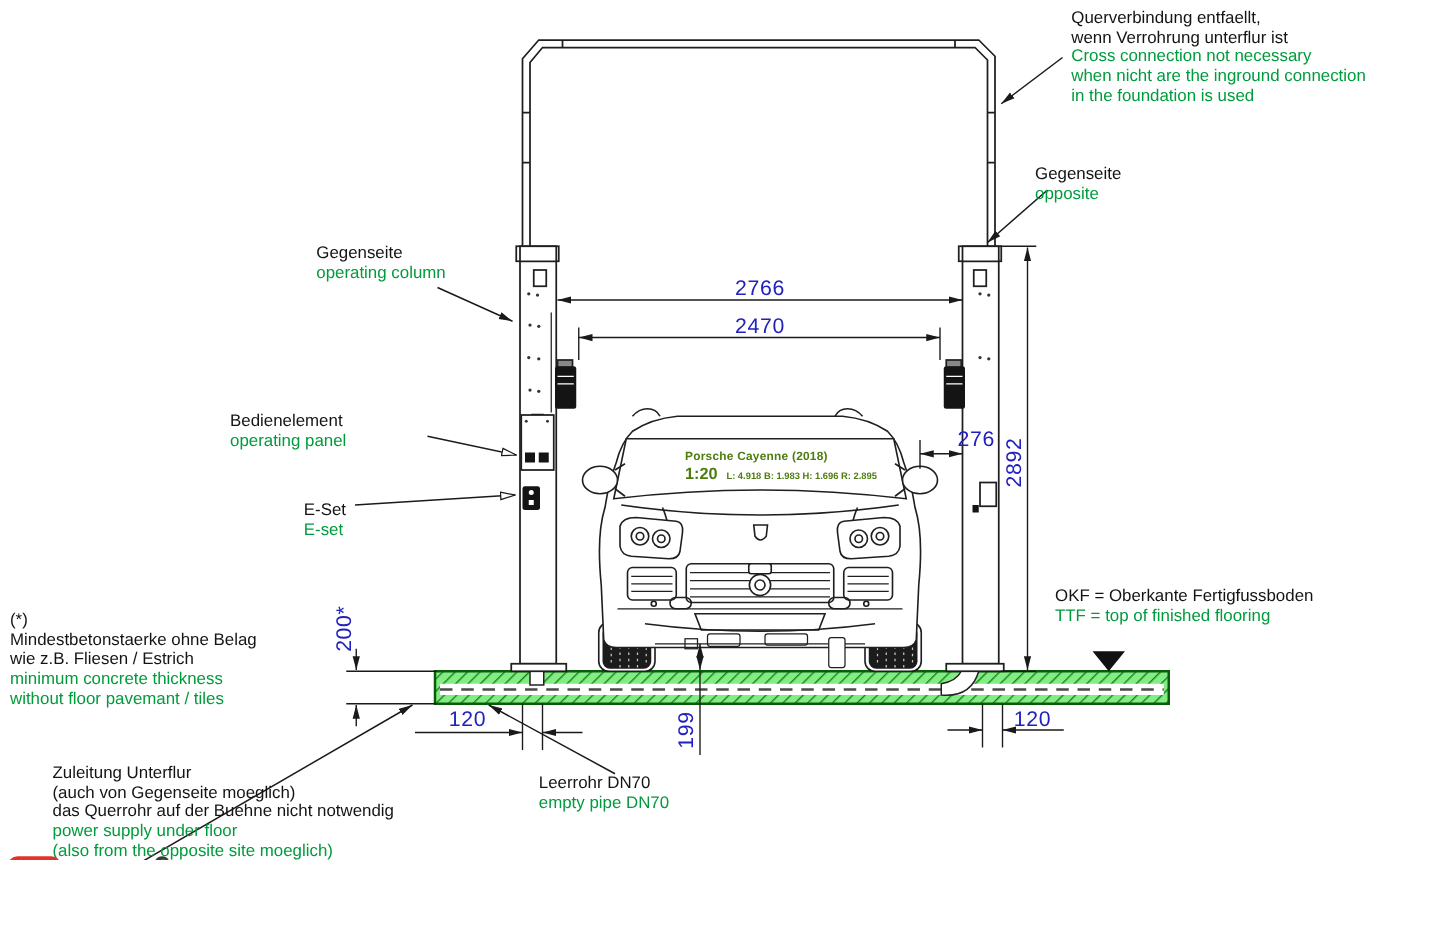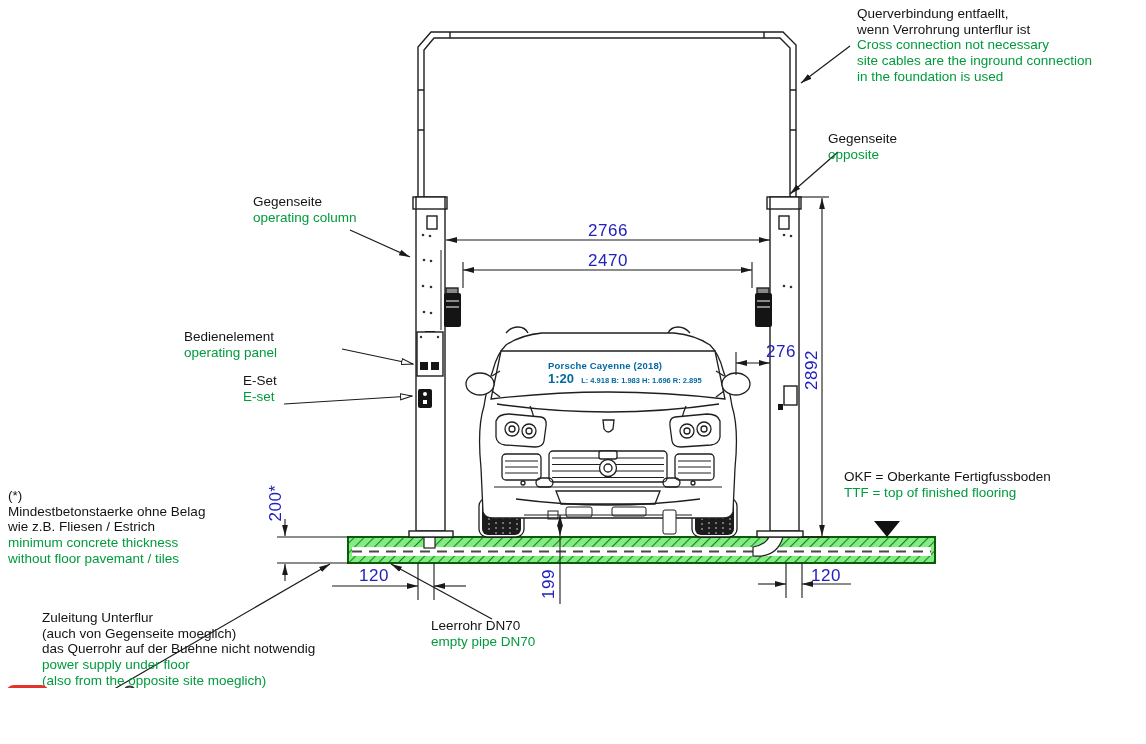--- a/index.html
+++ b/index.html
@@ -4,21 +4,21 @@
 <style>
   html,body{margin:0;padding:0;background:#fff}
   .canvas{position:relative;width:1146px;height:688px;background:#fff;overflow:hidden;
           font-family:"Liberation Sans",sans-serif;color:#111}
   .canvas svg{position:absolute;left:0;top:0}
   .lbl{position:absolute;font-size:13.5px;line-height:15.7px;white-space:nowrap;color:#141414}
   .green{color:#009b3c;}
   .dim{position:absolute;font-size:17px;color:#2121bd;white-space:nowrap;
        transform:translate(-50%,-50%);letter-spacing:.5px}
   .dim.rot{transform:translate(-50%,-50%) rotate(-90deg)}
-  .ws{position:absolute;white-space:nowrap;color:#0369a1}
+  .ws{position:absolute;white-space:nowrap;color:#4d7c0f}
   .ws .l1{font-size:9.5px;font-weight:bold;letter-spacing:.2px}
   .ws .l2{font-size:7.5px;font-weight:bold}
   .ws .l2 .scale{font-size:13px}
   .logo{position:absolute;left:6px;top:682px;z-index:6;display:flex;align-items:flex-end;height:52px}
   .logo-m{width:43px;height:49px;background:#e2342b;border-radius:8px;color:#fff;font-size:44px;
           font-weight:bold;text-align:center;line-height:52px;font-family:"Liberation Sans",sans-serif}
   .logo-outline{color:#fff;-webkit-text-stroke:2.2px #151515;font-weight:bold;font-size:42px;
           line-height:.9;letter-spacing:-2px;margin-left:-4px}
   .logo-t{color:#0e0e0e;font-weight:bold;font-size:50px;line-height:.85;margin:0 -3px 0 -2px}
   .logo-reg{color:#fff;-webkit-text-stroke:1.3px #3a3a3a;font-size:16px;font-weight:bold;
@@ -193,40 +193,40 @@
     <line x1="492" y1="619" x2="391" y2="564" marker-end="url(#arr)"></line>
   </g>
 
   <polygon points="874,521 900,521 887,537" fill="#111"></polygon>
 </svg>
 
 <div class="lbl" style="left:857px;top:6px">
   <div>Querverbindung entfaellt,</div>
   <div>wenn Verrohrung unterflur ist</div>
   <div class="green">Cross connection not necessary</div>
-  <div class="green">site cables are the inground connection</div>
+  <div class="green">when nicht are the inground connection</div>
   <div class="green">in the foundation is used</div>
 </div>
 
 <div class="lbl" style="left:828px;top:131px">
   <div>Gegenseite</div>
   <div class="green">opposite</div>
 </div>
 
 <div class="lbl" style="left:253px;top:194px">
   <div>Gegenseite</div>
   <div class="green">operating column</div>
 </div>
 
 <div class="lbl" style="left:184px;top:329px">
   <div>Bedienelement</div>
   <div class="green">operating panel</div>
 </div>
 
-<div class="lbl" style="left:243px;top:373px">
+<div class="lbl" style="left:243px;top:400px">
   <div>E-Set</div>
   <div class="green">E-set</div>
 </div>
 
 <div class="lbl" style="left:8px;top:488px">
   <div>(*)</div>
   <div>Mindestbetonstaerke ohne Belag</div>
   <div>wie z.B. Fliesen / Estrich</div>
   <div class="green">minimum concrete thickness</div>
   <div class="green">without floor pavemant / tiles</div>

